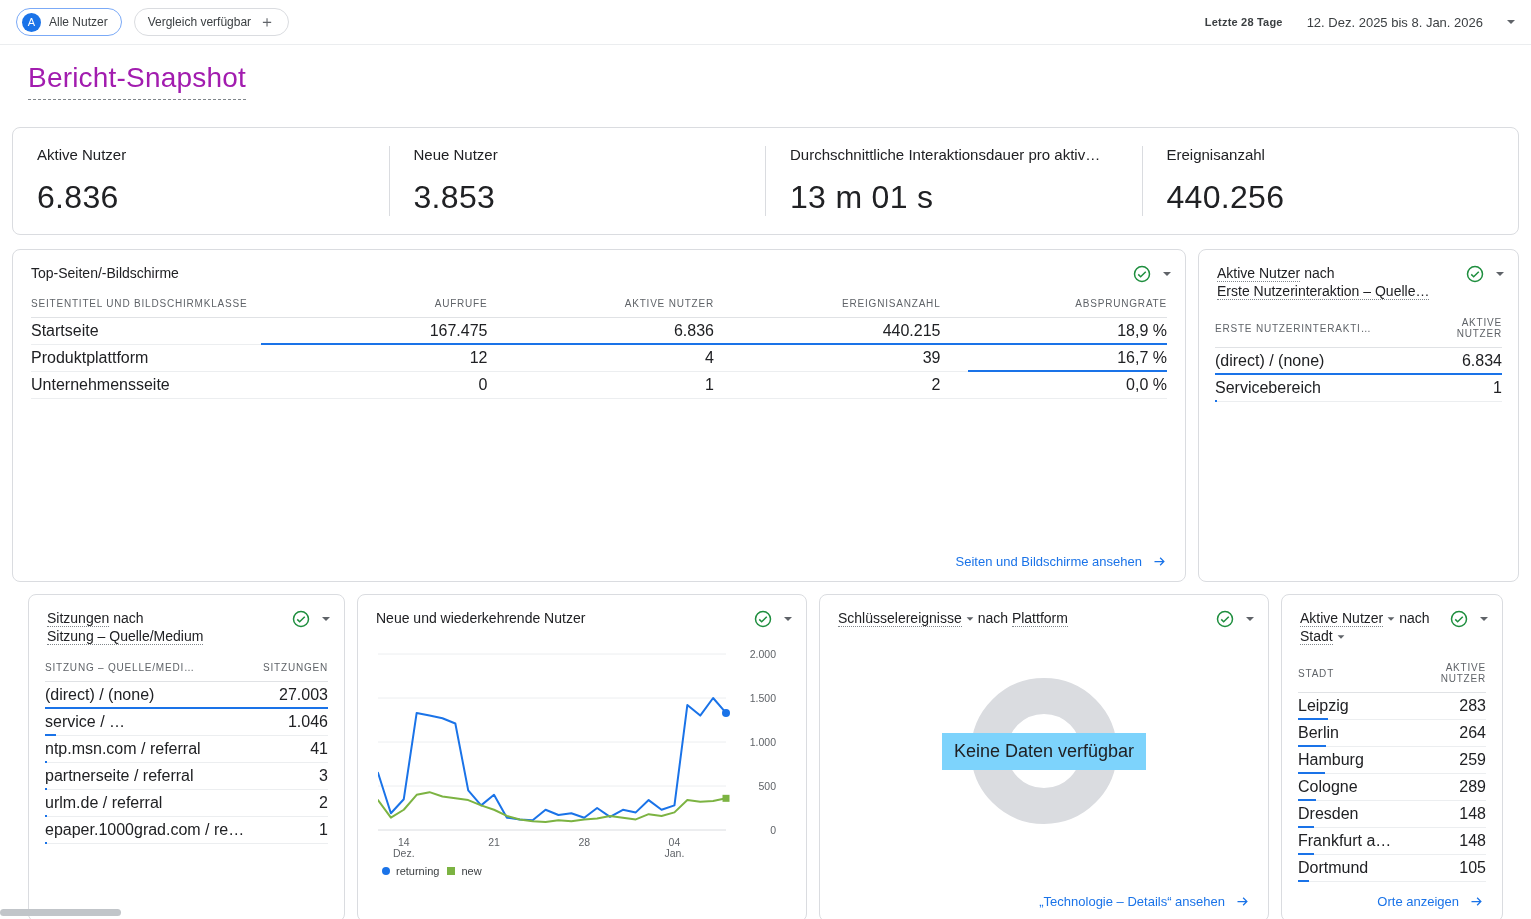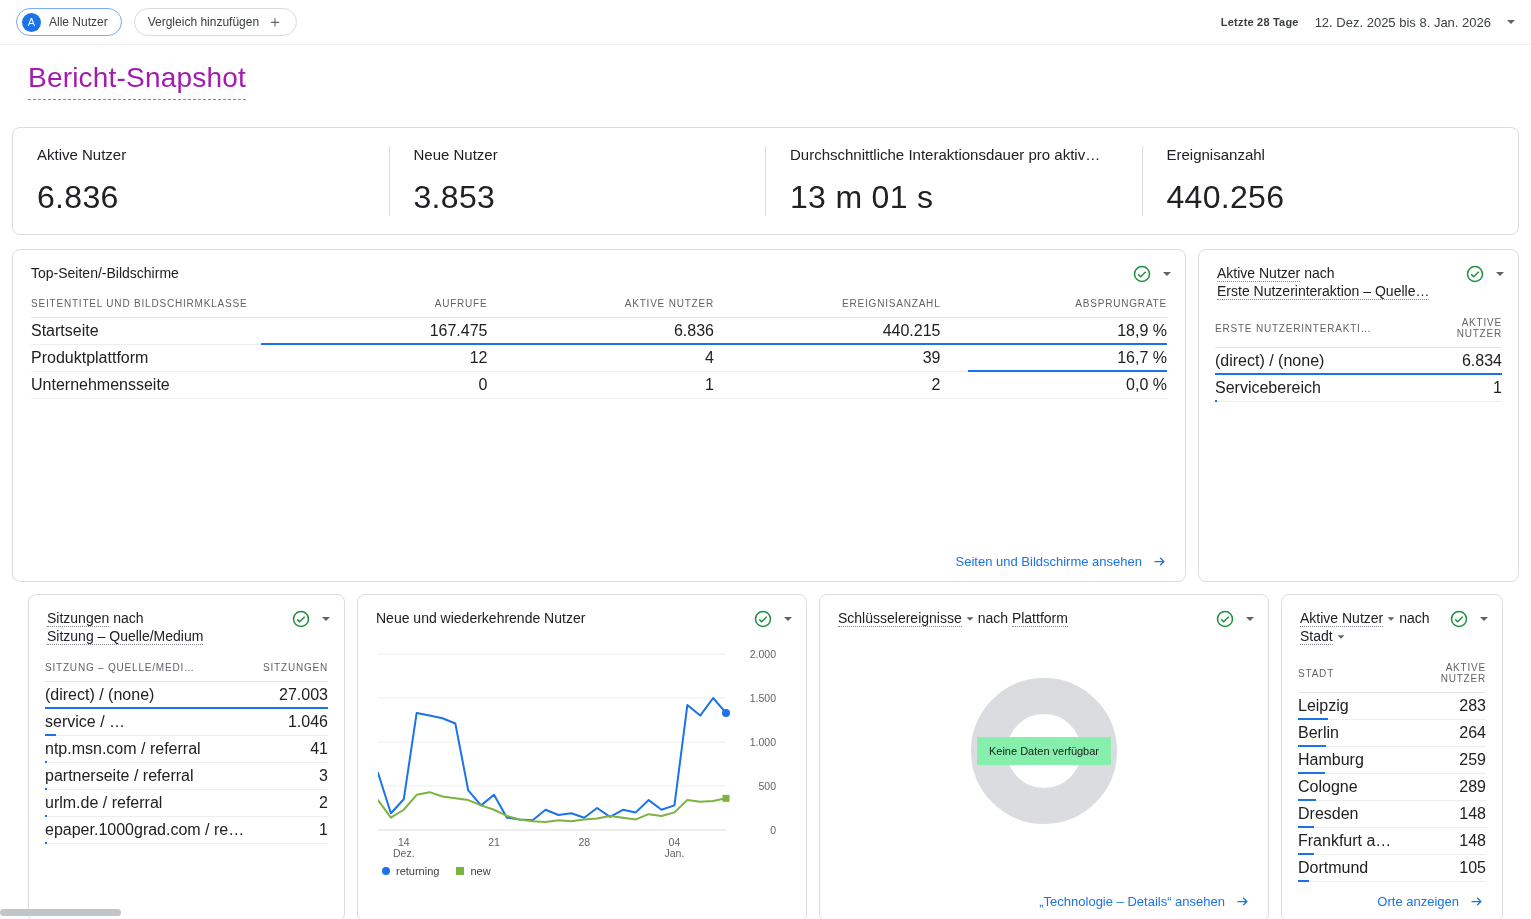--- a/index.html
+++ b/index.html
@@ -7,21 +7,21 @@
   body {
     font-family: "Liberation Sans", sans-serif;
     color:#202124; background:#fff; overflow:hidden; position:relative;
   }
   
   .topbar { height:45px; display:flex; align-items:center; gap:12px; padding:0 16px; border-bottom:1px solid #ebedef; }
   .chip { display:inline-flex; align-items:center; gap:8px; height:28px; border:1px solid #dadce0; border-radius:15px; padding:0 13px; font-size:12px; color:#3c4043; cursor:pointer; background:#fff; }
   .chip.active { border-color:#7baaf7; padding-left:5px; }
   .badge { width:19px; height:19px; border-radius:50%; background:#1a73e8; color:#fff; font-size:11px; display:flex; align-items:center; justify-content:center; }
   .plus { color:#5f6368; font-size:16px; line-height:1; }
-  .daterange { margin-left:auto; display:flex; align-items:center; gap:16px; cursor:pointer; }
+  .daterange { margin-left:auto; display:flex; align-items:center; gap:24px; cursor:pointer; }
   .daterange .dr-label { font-size:11px; font-weight:bold; color:#3c4043; letter-spacing:.2px; }
   .daterange .dr-value { font-size:13px; color:#3c4043; }
   .tri { width:0; height:0; border-left:4px solid transparent; border-right:4px solid transparent; border-top:4.5px solid #5f6368; display:inline-block; }
   .tri.tiny { transform:scale(.85); margin-left:4px; vertical-align:2px; }
   
   .title-section { padding:17px 12px 27px; }
   .page-title { font-size:28px; font-weight:400; color:#a21caf; display:inline-block; border-bottom:1px dashed #80868b; padding-bottom:5px; letter-spacing:.2px;margin-left:16px; }
   
   .kpi-banner { margin:0 12px; border:1px solid #dadce0; border-radius:8px; height:108px; display:flex; align-items:center; }
   .kpi { flex:1; padding:0 24px; height:70px; display:flex; flex-direction:column; justify-content:space-between; border-left:1px solid #dadce0; min-width:0; }
@@ -50,42 +50,42 @@
   .tp-grid { grid-template-columns:230px 1fr 1fr 1fr 1fr; }
   .sm-table { padding:4px 16px 0; }
   .fu-grid { grid-template-columns:1fr 80px; }
   .se-grid { grid-template-columns:1fr 72px; }
   .ci-grid { grid-template-columns:1fr 84px; }
   .label-cell { white-space:nowrap; overflow:hidden; text-overflow:ellipsis; padding-right:8px; }
   
   .card-link { position:absolute; right:18px; bottom:12px; display:flex; align-items:center; gap:10px; color:#1a73e8; font-size:13px; cursor:pointer; text-decoration:none; }
   
   .chart-wrap { padding:10px 16px 0 20px; }
-  .legend { display:flex; gap:17px; align-items:center; margin:2px 0 0 4px; font-size:11px; color:#3c4043; }
+  .legend { display:flex; gap:8px; align-items:center; margin:2px 0 0 4px; font-size:11px; color:#3c4043; }
   .legend-item { display:flex; align-items:center; gap:6px; cursor:pointer; }
   .mk { width:8px; height:8px; display:inline-block; }
   .mk-returning { background:#1a73e8; border-radius:50%; }
   .mk-new { background:#7cb342; }
   
   .donut-area { position:relative; height:210px; display:flex; align-items:center; justify-content:center; margin-top:12px; }
   .donut { width:146px; height:146px; border:36px solid #dadce0; border-radius:50%; }
-  .donut-empty { position:absolute; background:#86efac; padding:8px 12px; font-size:11px; color:#202124; }
+  .donut-empty { position:absolute; background:#7dd3fc; padding:8px 12px; font-size:18px; color:#202124; }
   
   .hscroll { position:absolute; left:0; bottom:3px; width:121px; height:7px; background:#c1c5c9; border-radius:4px; cursor:pointer; }
 </style>
 </head>
 <body>
 
 <div class="topbar">
   <div class="chip active">
     <span class="badge">A</span>
     <span>Alle Nutzer</span>
   </div>
   <div class="chip">
-    <span>Vergleich hinzufügen</span>
+    <span>Vergleich verfügbar</span>
     <span class="plus">＋</span>
   </div>
   <div class="daterange">
     <span class="dr-label">Letzte 28 Tage</span>
     <span class="dr-value">12. Dez. 2025 bis 8. Jan. 2026</span>
     <i class="tri"></i>
   </div>
 </div>
 
 <div class="title-section">

